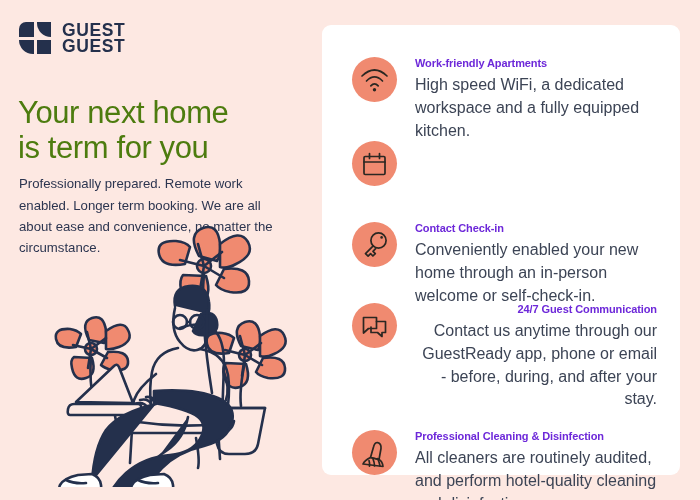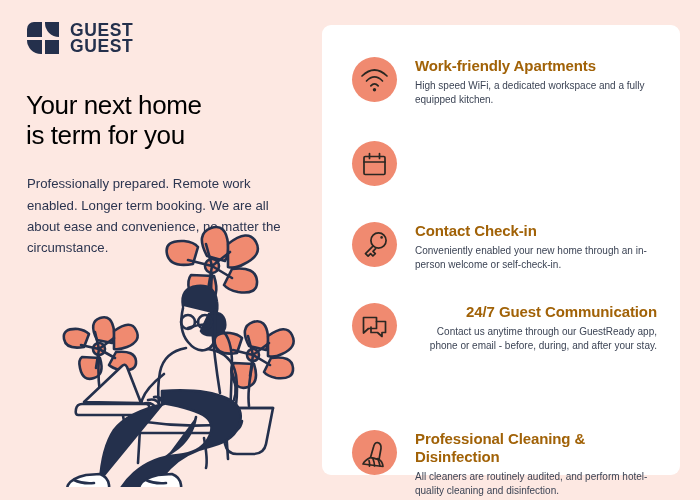--- a/index.html
+++ b/index.html
@@ -5,38 +5,38 @@
   html,body{margin:0;padding:0;}
   body{
     width:700px;height:500px;overflow:hidden;
     background:#fde8e2;
     font-family:"Liberation Sans", sans-serif;
     -webkit-font-smoothing:antialiased;
   }
   #stage{position:relative;width:700px;height:500px;}
 
   
-  #left{position:absolute;left:8px;top:0;width:322px;height:500px;text-decoration:underline;}
+  #left{position:absolute;left:0;top:0;width:322px;height:500px;text-decoration:underline;}
 
   #logo{position:absolute;left:19px;top:22px;display:flex;align-items:center;}
   #logo-mark{width:32px;height:32px;position:relative;flex:0 0 auto;}
   #logo-mark i{position:absolute;background:#24304c;display:block;}
   .lm-tl{left:0;top:0;width:14.5px;height:14.5px;border-radius:7px 0 0 0;}
   .lm-tr{left:17.5px;top:0;width:14.5px;height:14.5px;border-radius:0 0 0 14.5px;}
   .lm-bl{left:0;top:17.5px;width:14.5px;height:14.5px;border-radius:0 0 0 14.5px;}
   .lm-br{left:17.5px;top:17.5px;width:14.5px;height:14.5px;border-radius:0;}
   #logo-word{margin-left:11px;line-height:0.93;}
   #logo-word span{
     display:block;color:#24304c;font-weight:bold;
     font-size:17.5px;letter-spacing:0.6px;
   }
 
   #headline{
     position:absolute;left:18px;top:74px;width:296px;
-    color:#000000;font-size:26px;line-height:1.13;
+    color:#4d7c0f;font-size:31px;line-height:1.13;
     font-weight:normal;letter-spacing:-0.4px;
   }
   #headline span{display:block;white-space:nowrap;}
 
   #subcopy{
     position:absolute;left:19px;top:160px;width:276px;
     color:#2c3550;font-size:13.2px;line-height:1.62;
   }
 
   
@@ -49,25 +49,25 @@
     background:#ffffff;border-radius:9px;
   }
   .feature{position:absolute;left:30px;width:305px;}
   .f-icon{
     position:absolute;left:0;top:0;width:45px;height:45px;border-radius:50%;
     background:#f08a70;
   }
   .f-icon svg{display:block;width:45px;height:45px;}
   .f-body{margin-left:63px;}
   .f-title{
-    color:#a16207;font-size:15px;font-weight:bold;
+    color:#6d28d9;font-size:11px;font-weight:bold;
     line-height:1.2;letter-spacing:-0.1px;
   }
   .f-desc{
-    margin-top:4px;color:#3c4455;font-size:10px;line-height:1.42;
+    margin-top:4px;color:#3c4455;font-size:16px;line-height:1.42;
   }
   #f0{top:32px;} #f1{top:116px;} #f2{top:197px;}
   #f3{top:278px;text-align:right;} #f4{top:360px;margin-top:45px;}
 </style>
 </head>
 <body>
 
 <div id="stage">
 
   <div id="left">

